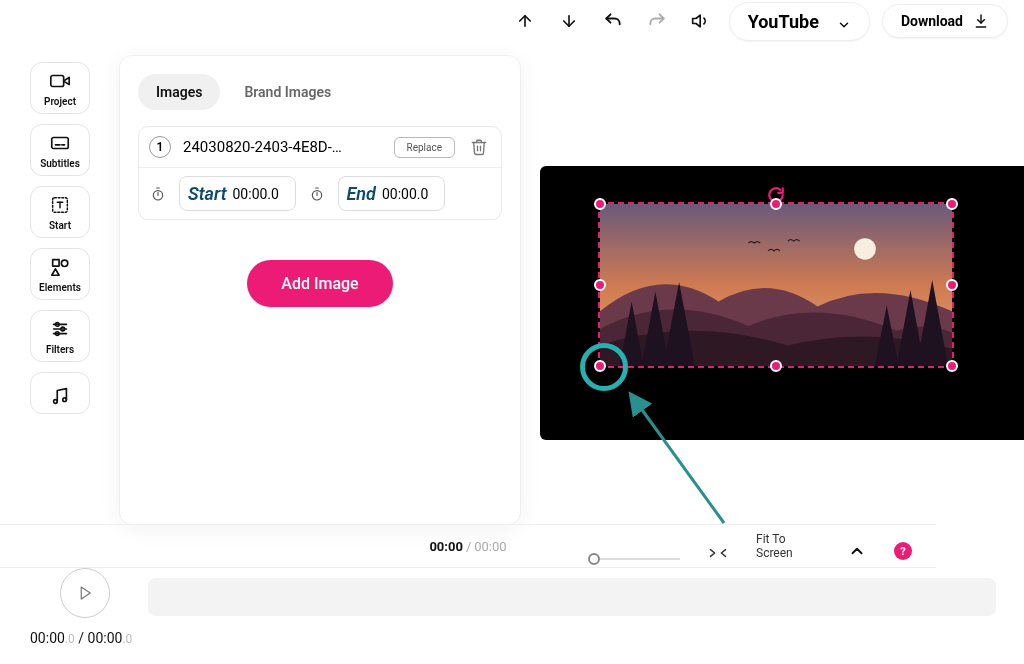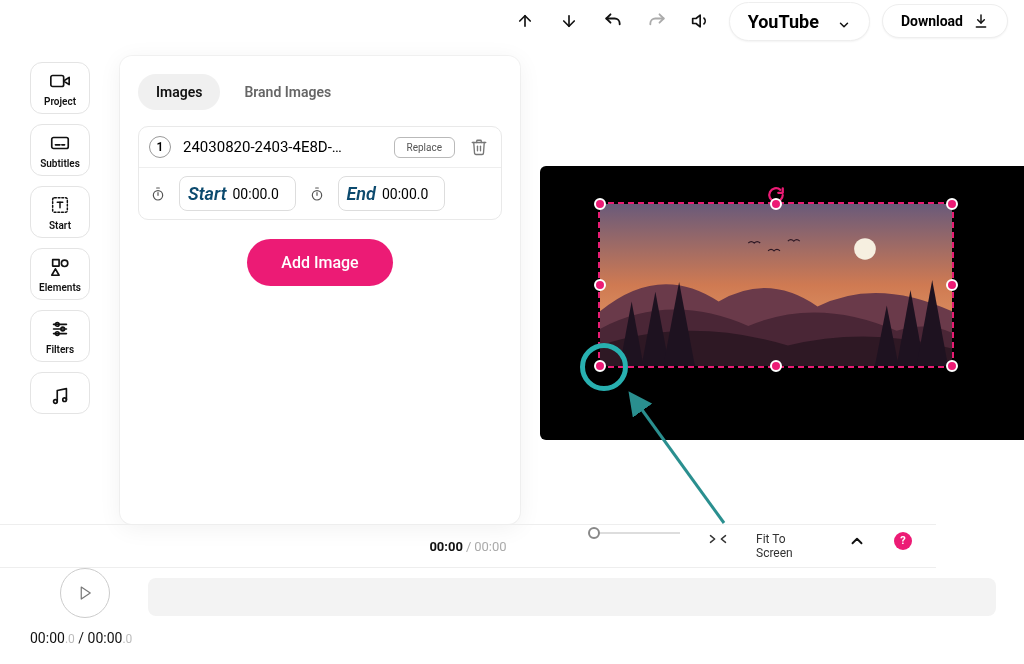--- a/index.html
+++ b/index.html
@@ -29,38 +29,38 @@
   .media-row + .media-row { border-top: 1px solid #eee; }
   .idx-circle { width: 22px; height: 22px; border: 1px solid #999; border-radius: 50%; display: flex; align-items: center; justify-content: center; font-size: 12px; font-weight: 600; flex: 0 0 auto; }
   .fname { flex: 1 1 auto; font-size: 15px; white-space: nowrap; overflow: hidden; text-overflow: ellipsis; }
   .replace-btn { border: 1px solid #b9b9b9; background: #fff; color: #555; border-radius: 6px; padding: 4px 12px; font-size: 10px; cursor: pointer; }
   .trash-btn { width: 24px; height: 24px; display: flex; align-items: center; justify-content: center; cursor: pointer; border: none; background: none; }
   .time-input { display: flex; align-items: center; border: 1px solid #ddd; border-radius: 8px; padding: 6px 8px; gap: 6px; }
   .time-input .lbl { font-size: 18px; font-weight: 600; color: #0c4a6e; font-style: italic; }
   .time-input input { border: none; width: 54px; font-size: 14px; outline: none; }
   .sw-icon { width: 18px; height: 18px; display: flex; align-items: center; justify-content: center; }
 
-  .add-btn { margin: 19px auto 0; display: block; background: #ec1b75; color: #fff; border: none; border-radius: 30px; padding: 14px 34px; font-size: 16px; font-weight: 500; cursor: pointer; }
+  .add-btn { margin: 40px auto 0; display: block; background: #ec1b75; color: #fff; border: none; border-radius: 30px; padding: 14px 34px; font-size: 16px; font-weight: 500; cursor: pointer; }
 
   
   .canvas-area { position: absolute; left: 540px; top: 166px; width: 484px; height: 274px; background: #000; border-radius: 6px 0 0 6px; }
   .sel-box { position: absolute; left: 58px; top: 36px; width: 356px; height: 166px; border: 2px dashed #e81b73; }
   .landscape { width: 100%; height: 100%; display: block; }
   .handle { position: absolute; width: 12px; height: 12px; background: #ec1b75; border: 2px solid #fff; border-radius: 50%; transform: translate(-50%, -50%); }
   .rotate-icon { position: absolute; left: 50%; top: -20px; transform: translateX(-50%); color: #ec1b75; }
   .anno-circle { position: absolute; width: 48px; height: 48px; border: 5px solid #28b0b0; border-radius: 50%; transform: translate(-50%, -50%); pointer-events: none; }
   .anno-arrow { position: absolute; pointer-events: none; }
 
   
   .status-strip { position: absolute; left: 0; top: 524px; width: 936px; height: 44px; border-top: 1px solid #eee; border-bottom: 1px solid #eee; display: flex; align-items: center; }
   .status-strip .center-time { position: absolute; left: 50%; transform: translateX(-50%); font-size: 13px; }
   .status-strip .center-time .t1 { font-weight: 700; color: #111; }
   .status-strip .center-time .sep { color: #aaa; padding: 0 3px; }
   .status-strip .center-time .t2 { color: #aaa; }
-  .zoom-group { position: absolute; right: 24px; display: flex; align-items: flex-start; gap: 28px; }
+  .zoom-group { position: absolute; right: 24px; display: flex; align-items: flex-end; gap: 28px; }
   .slider { width: 86px; height: 2px; background: #ddd; position: relative; }
   .slider .knob { position: absolute; left: 0; top: 50%; transform: translate(-50%, -50%); width: 12px; height: 12px; border-radius: 50%; border: 2px solid #888; background: #fff; }
   .fit-label { font-size: 12px; color: #333; max-width: 64px; line-height: 1.2; }
   .fit-icon { display: flex; align-items: center; }
   .chev-up { width: 18px; height: 18px; }
   .help-dot { width: 18px; height: 18px; border-radius: 50%; background: #ec1b75; color: #fff; font-size: 11px; font-weight: 700; display: flex; align-items: center; justify-content: center; cursor: pointer; }
 
   
   .playzone { position: absolute; left: 0; top: 568px; width: 1024px; height: 96px; }
   .play-btn { position: absolute; left: 60px; top: 0; width: 50px; height: 50px; border: 1px solid #ccc; border-radius: 50%; display: flex; align-items: center; justify-content: center; cursor: pointer; background: #fff; }

